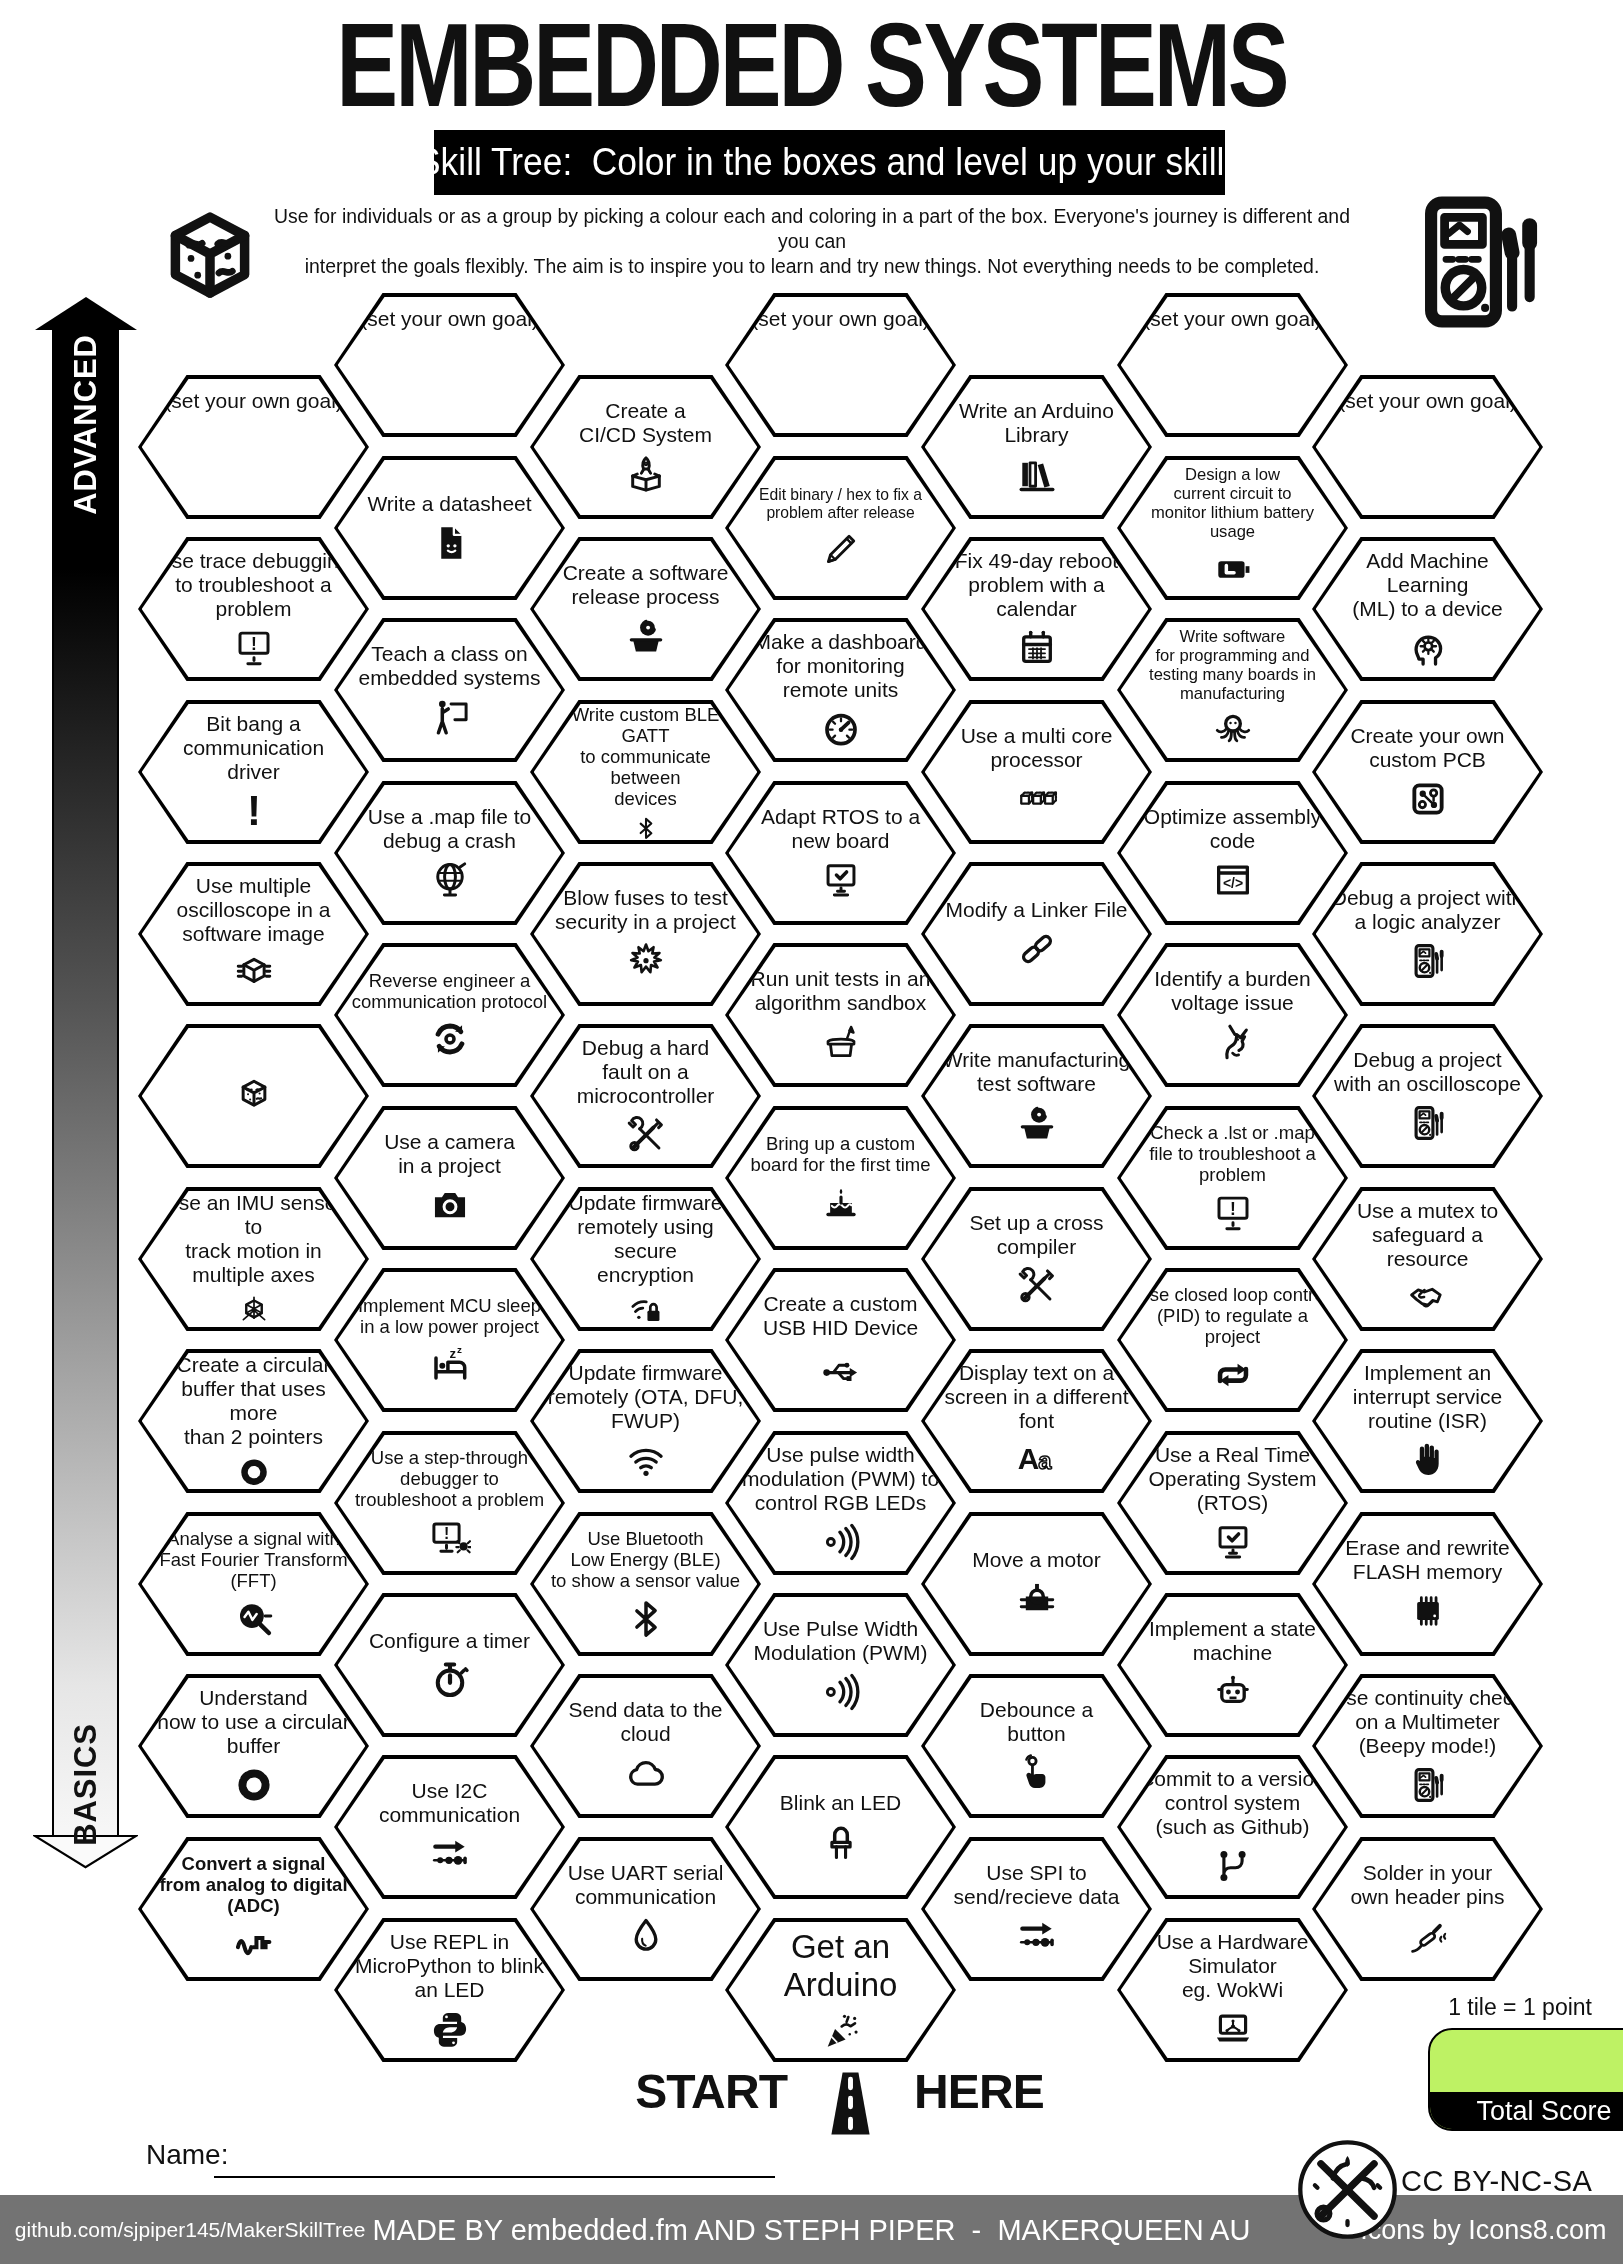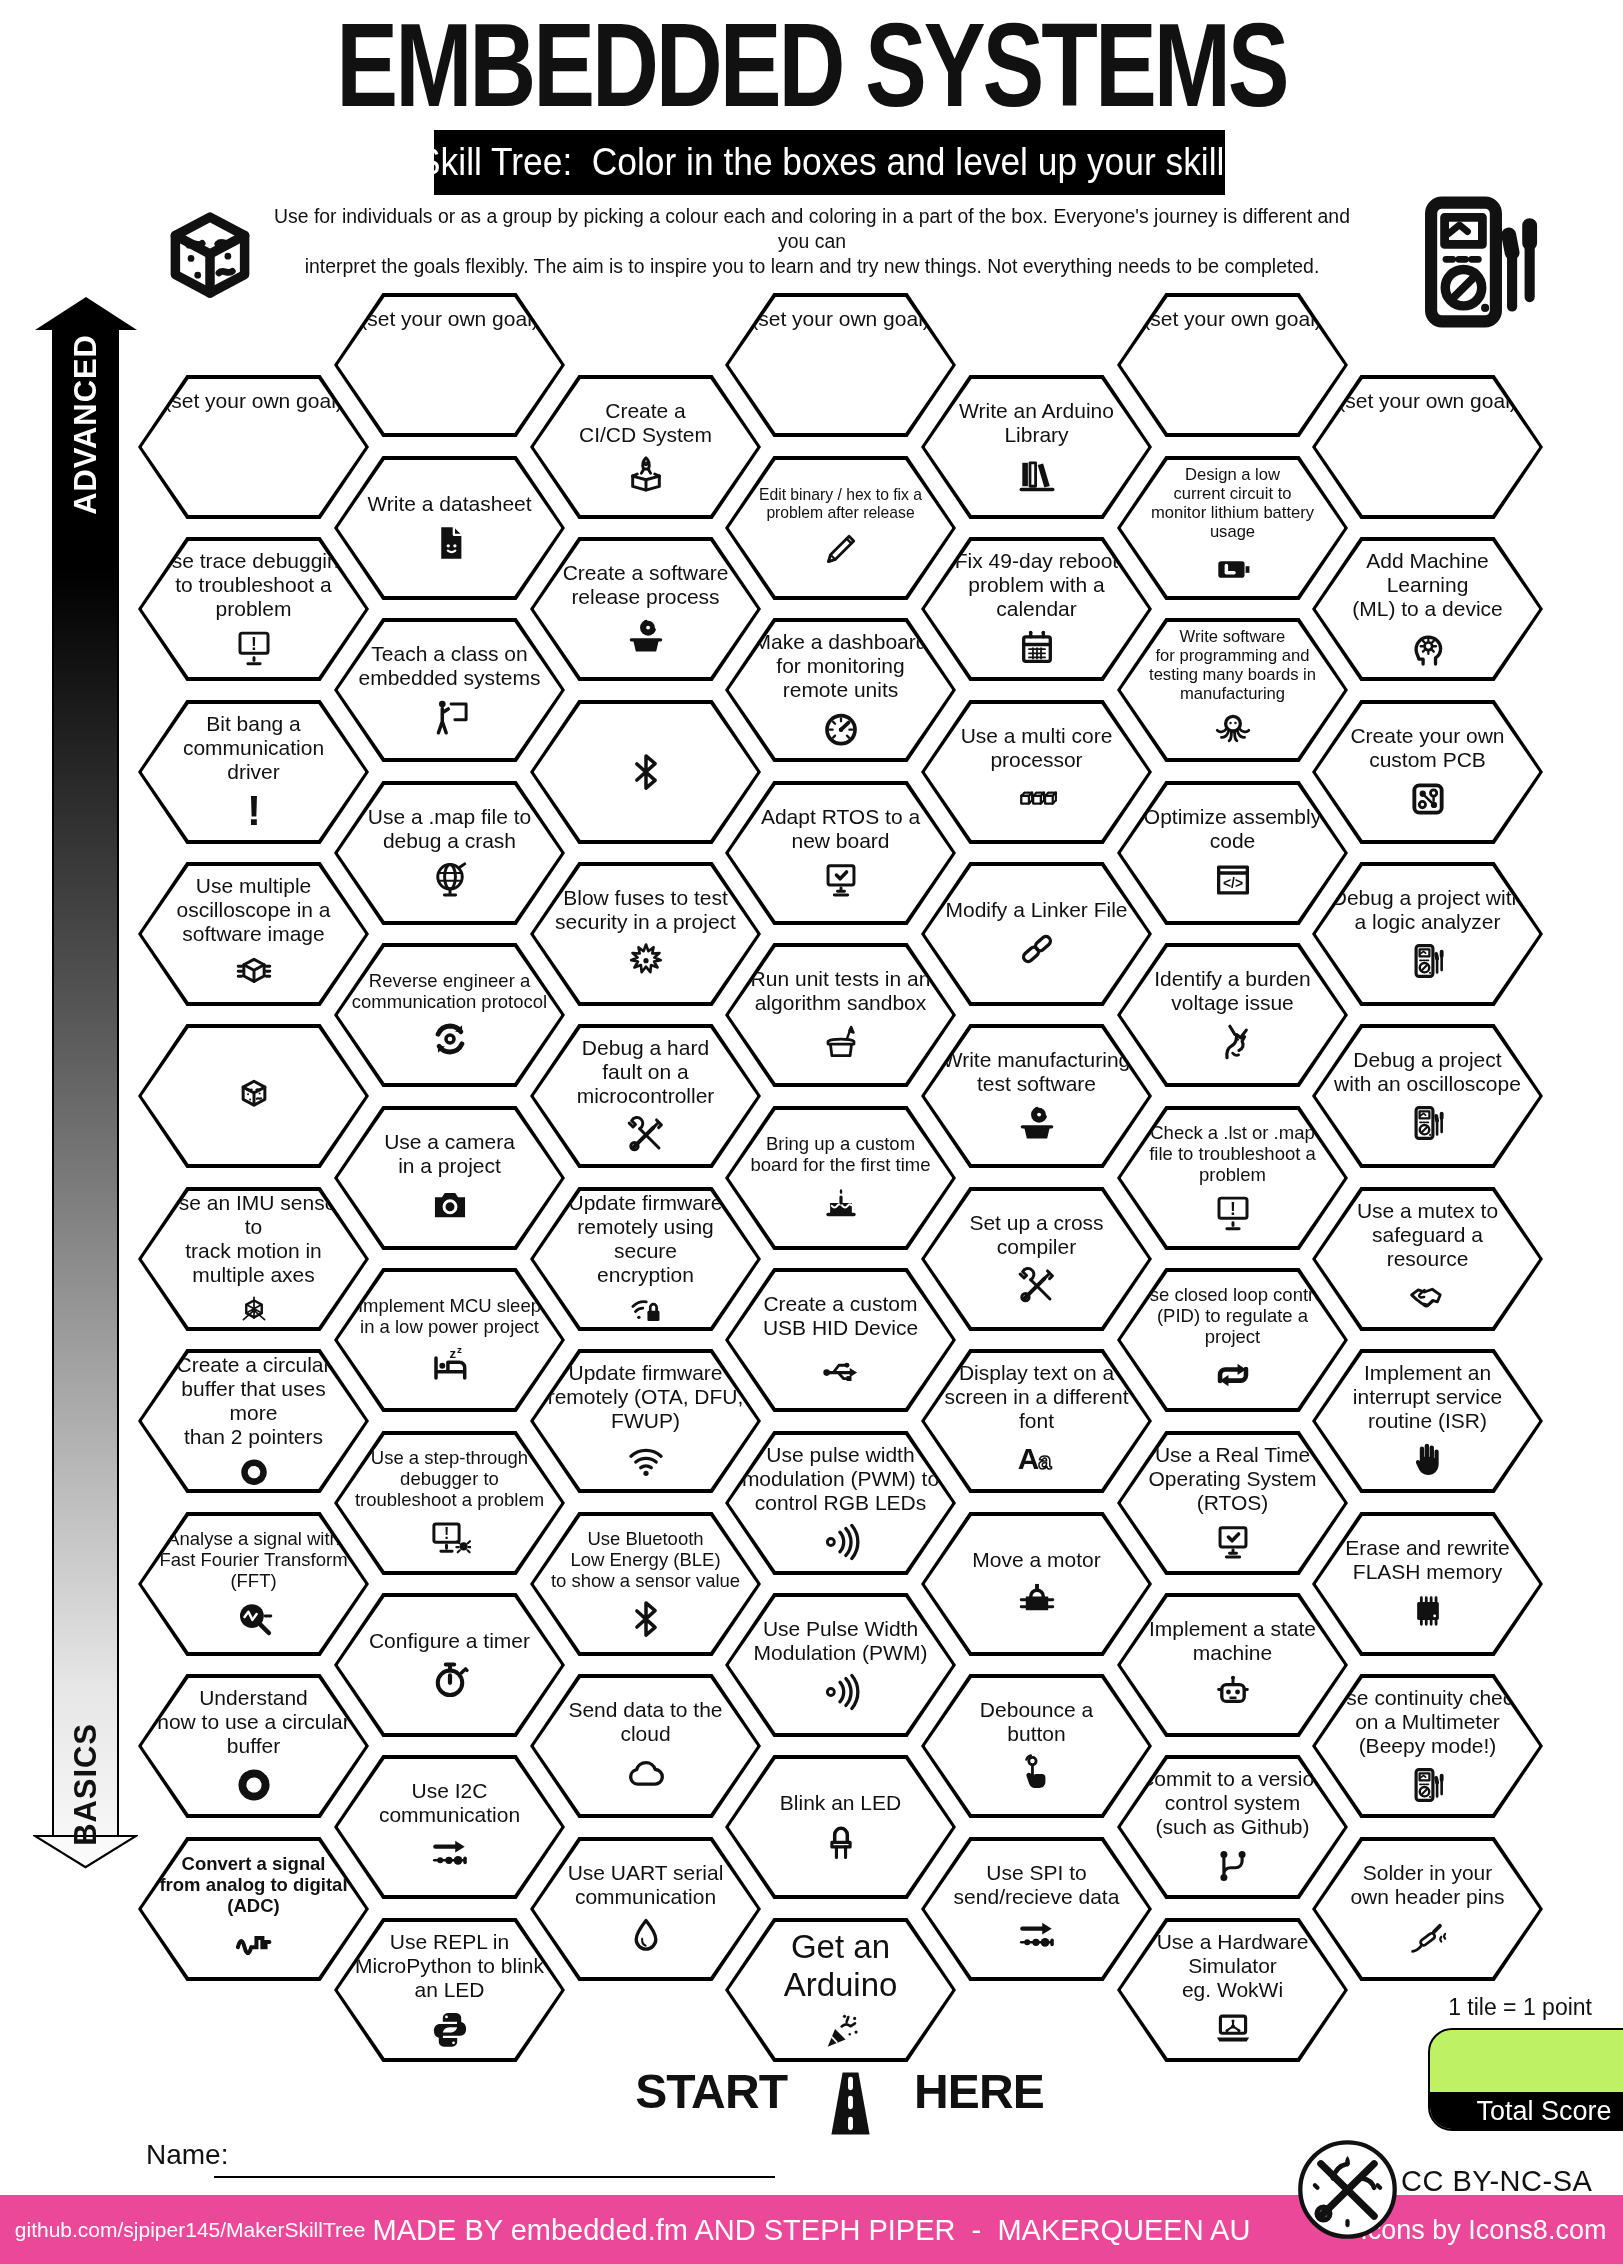--- a/index.html
+++ b/index.html
@@ -47,21 +47,21 @@
   .name-row{position:absolute;left:146px;top:2139px;font-size:28px}
   .name-line{position:absolute;left:214px;top:2176px;width:561px;border-top:2.3px solid #000}
   .score-note{position:absolute;left:1347px;top:1994px;width:245px;text-align:right;font-size:23px}
   .score-box{position:absolute;left:1428px;top:2028px;width:232px;height:103px;background:#bef264;
        border:2.8px solid #000;border-radius:24px 24px 0 24px;box-sizing:border-box;overflow:hidden}
   .score-input{position:absolute;inset:0 0 37px 0}
   .score-band{position:absolute;left:-2.8px;right:-2.8px;bottom:-2.8px;height:40px;background:#000;color:#fff;
        display:flex;align-items:center;justify-content:center;font-size:27px}
   .cc-logo{position:absolute;left:1296px;top:2138px;z-index:3}
   .cc-text{position:absolute;left:1401px;top:2165px;width:218px;font-size:29px;letter-spacing:0.5px}
-  .footer{position:absolute;left:0;top:2195px;width:100%;height:70px;background:#ec4899;color:#fff}
+  .footer{position:absolute;left:0;top:2195px;width:100%;height:70px;background:#737373;color:#fff}
   .footer span{position:absolute;top:0;line-height:70px;white-space:pre}
   .footer .f-left{left:14.8px;font-size:21px}
   .footer .f-center{left:0;width:100%;text-align:center;font-size:29px}
   .footer .f-right{right:16.6px;font-size:27px}
 </style>
 </head>
 <body>
 
 <div class="page">
 
@@ -367,20 +367,23 @@
             <circle class="f" cx="13.2" cy="7.2" r="4.6"></circle>
             <path class="ws" d="M13.2 2.6a4.6 4.6 0 014.6 4.6" stroke-width="1.5"></path>
             <circle class="wf" cx="13.2" cy="7.2" r="1.1"></circle>
             <path class="f" d="M4.6 14.2h14.8l-1.6 6.6H6.2z"></path>
             <path d="M3.6 14.2h16.8" stroke-width="1.8"></path>
           </svg>
         </div>
       </div>
       <div class="hex" style="left: 530px; top: 700px;">
         <div class="hex-in">
+          <div class="hex-label" style="font-size: 18.5px;">Write custom BLE GATT
+to communicate between
+devices</div>
           <svg class="icon" viewBox="0 0 24 24" width="42" height="42">
             <path d="M6.8 7.4l10.4 9.4L12 21.2V2.8l5.2 4.4L6.8 16.6" stroke-width="2"></path>
           </svg>
         </div>
       </div>
       <div class="hex" style="left: 530px; top: 862px;">
         <div class="hex-in">
           <div class="hex-label" style="font-size: 21px;">Blow fuses to test
 security in a project</div>
           <svg class="icon" viewBox="0 0 24 24" width="42" height="42">

